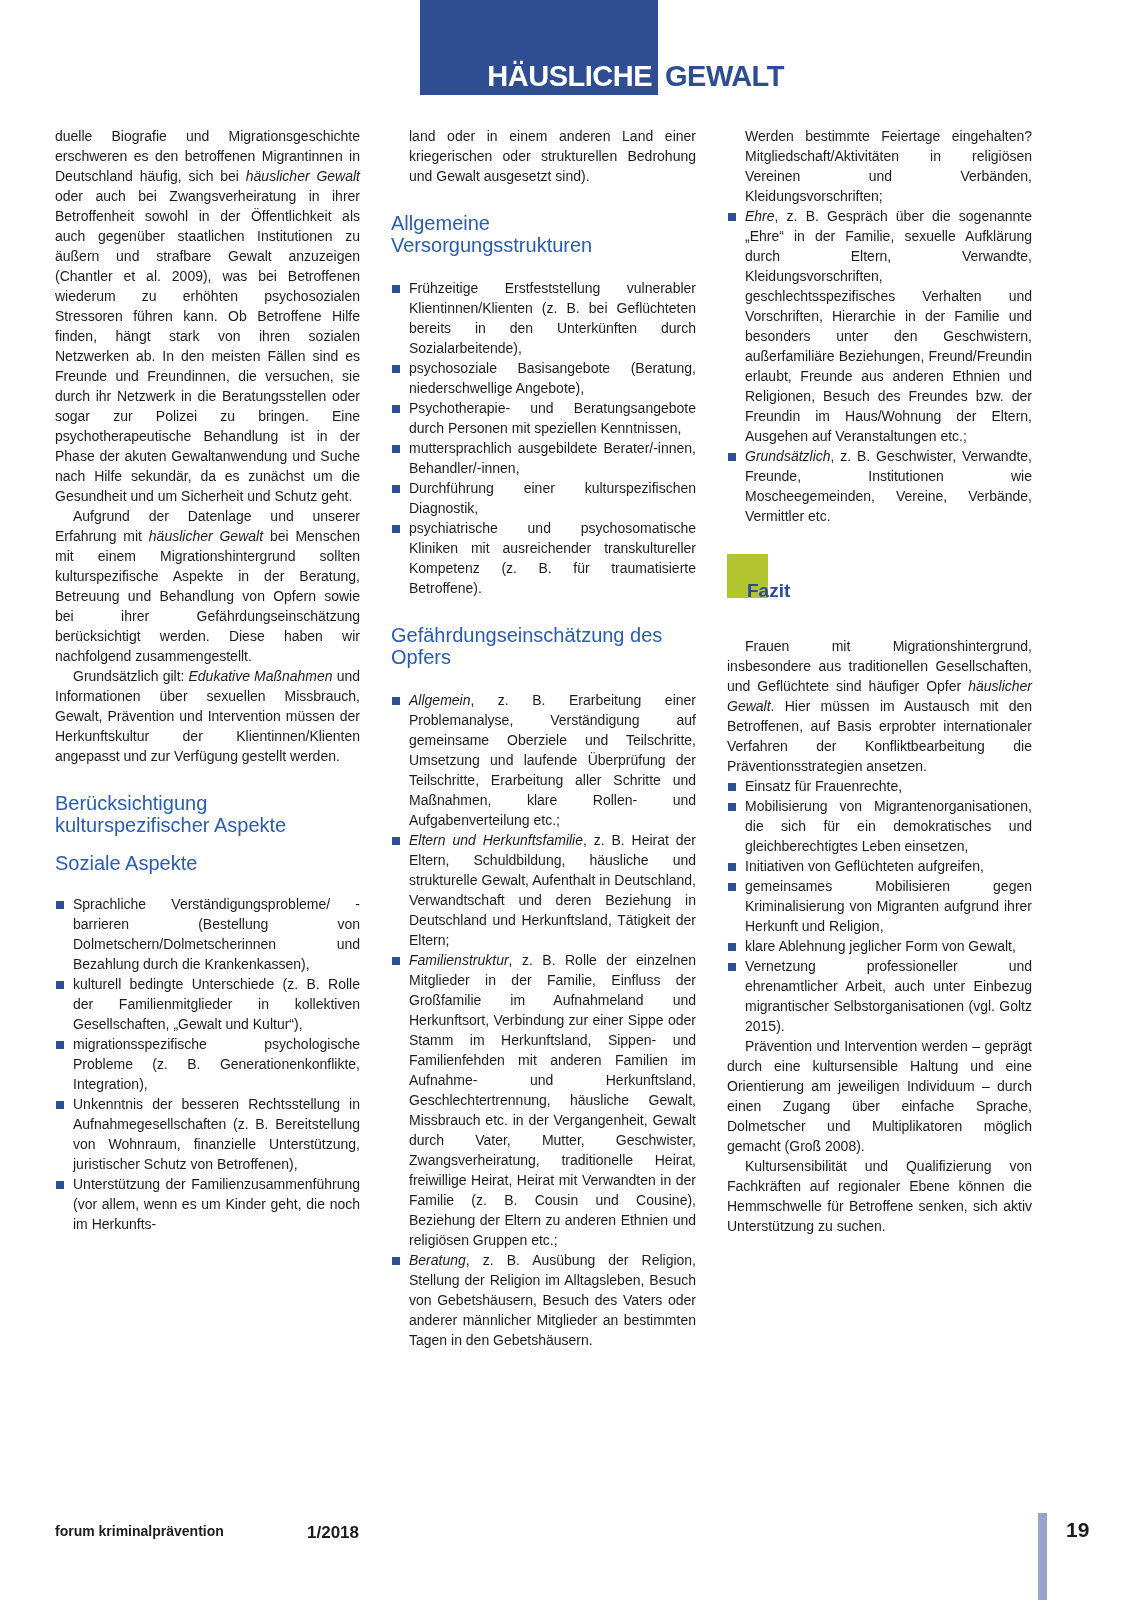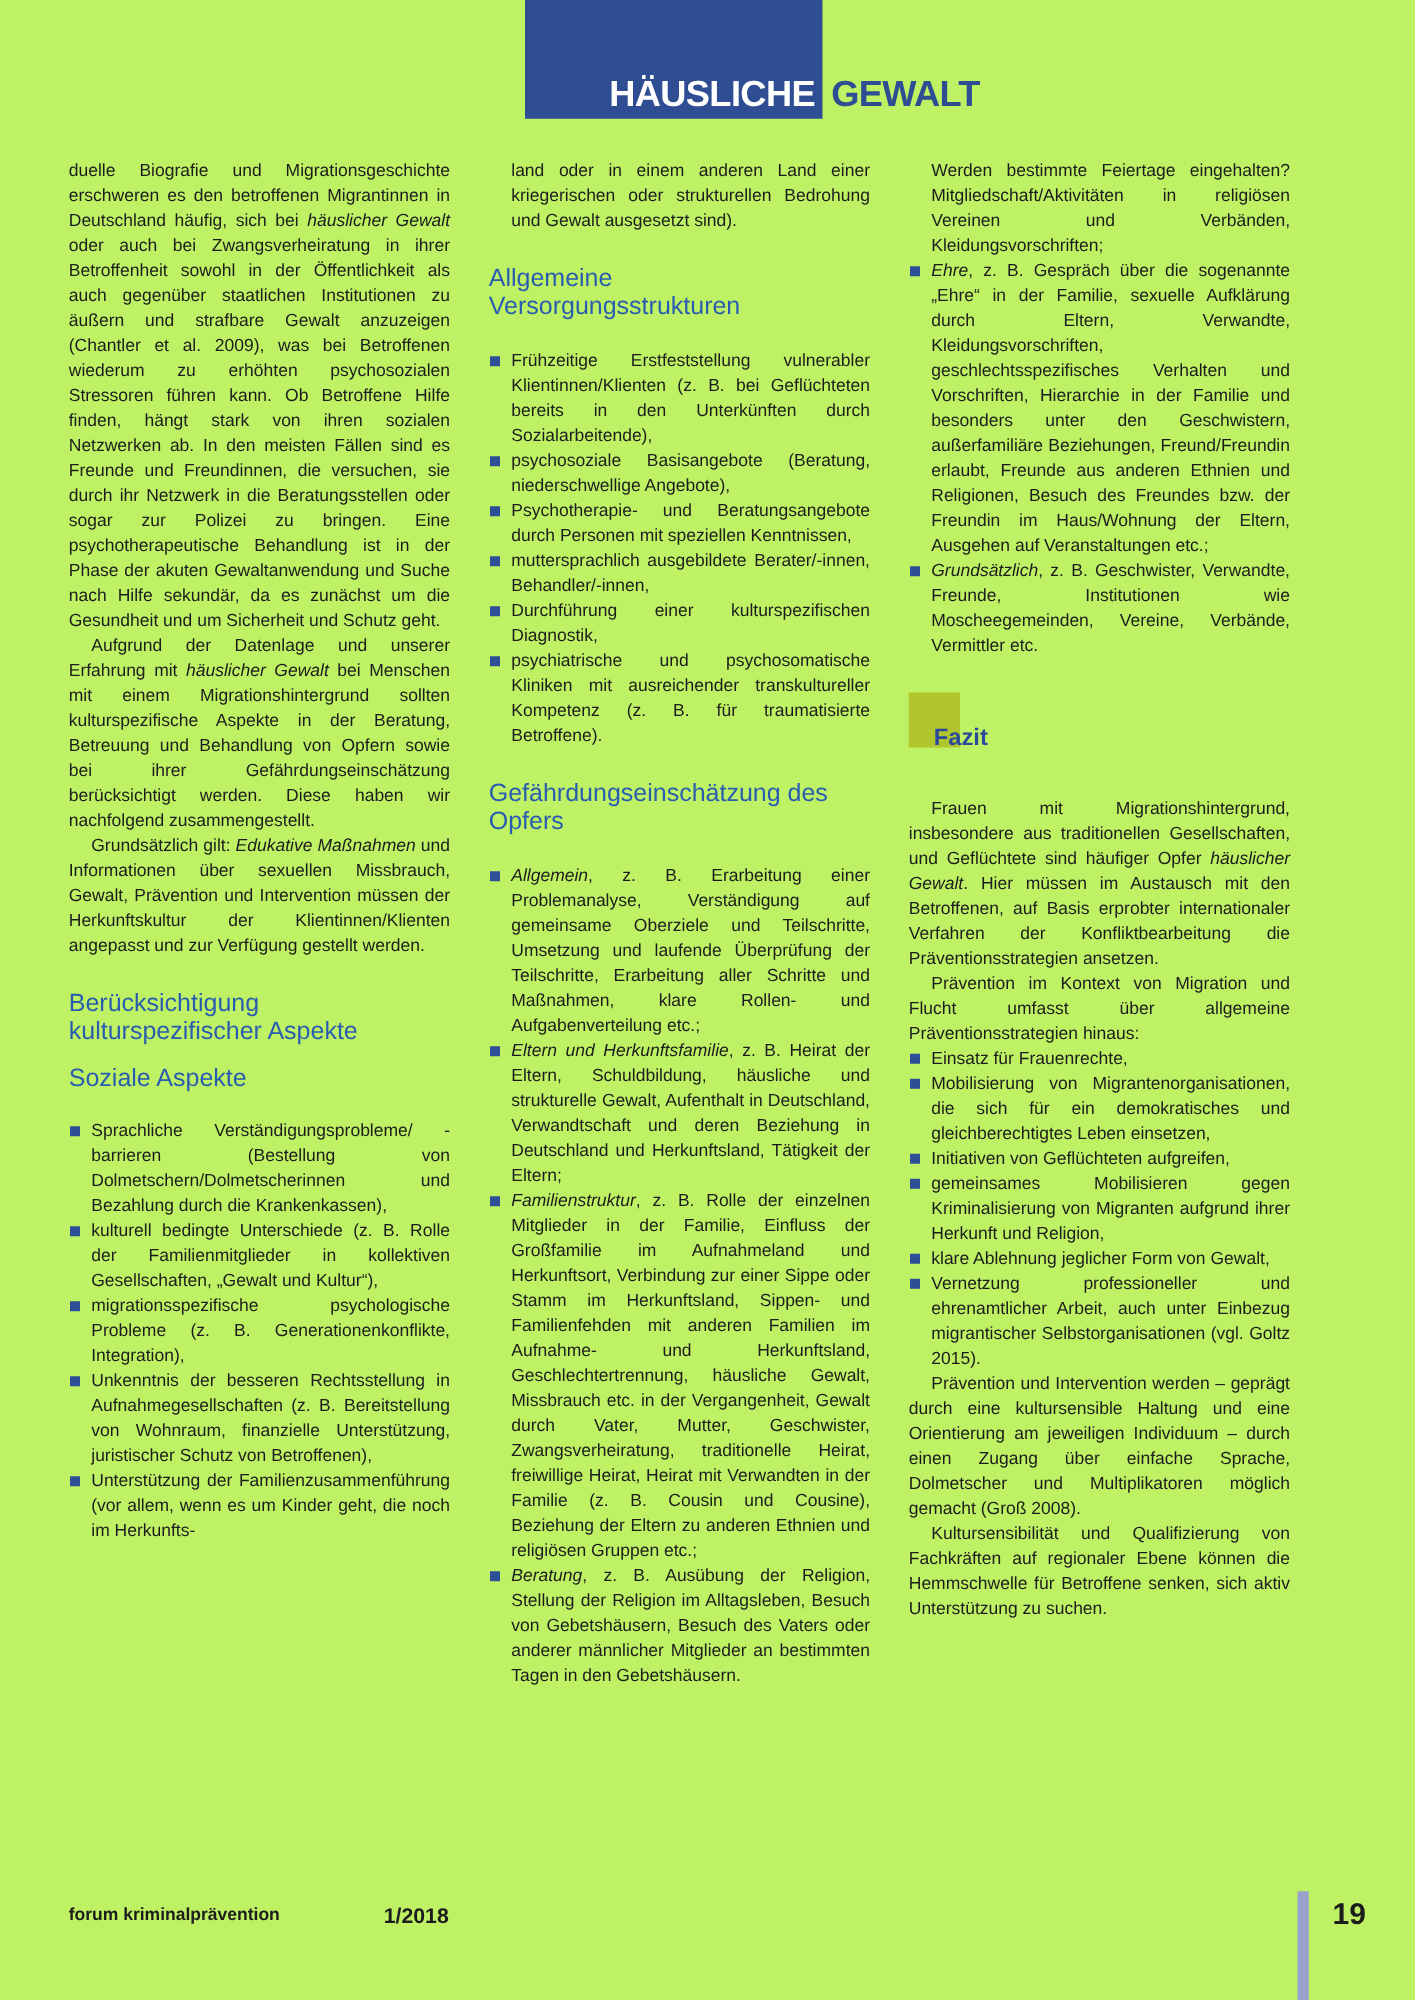--- a/index.html
+++ b/index.html
@@ -1,19 +1,19 @@
 <!DOCTYPE html>
 <html lang="de"><head>
 <meta charset="utf-8">
 <style>
   html,body{margin:0;padding:0;background:#e8e8e8;}
   .page{
     position:relative;
     width:1132px;height:1600px;
-    background:#bef264;
+    background:#ffffff;
     font-family:"Liberation Sans","DejaVu Sans",sans-serif;
     color:#1c1c1c;
     overflow:hidden;
     margin:0 auto;
   }
   
   .masthead{position:absolute;left:420px;top:0;display:flex;align-items:flex-end;}
   .mast-box{
     width:238px;height:95px;background:var(--header-blue,#2e4d92);
     display:flex;align-items:flex-end;justify-content:flex-end;
@@ -51,21 +51,21 @@
   .fazit-head{position:relative;height:44px;margin:28px 0 38px 0;}
   .fazit-square{position:absolute;left:0;top:0;width:41px;height:44px;background:var(--fazit-green,#b2c52e);}
   .fazit-label{
     position:absolute;left:20px;bottom:-4px;
     font-weight:bold;font-size:19px;color:var(--fazit-blue,#2b4a9b);
   }
   
   .footer-left{position:absolute;left:55px;top:1523px;font-size:14px;font-weight:bold;}
   .footer-issue{position:absolute;left:307px;top:1523px;font-size:17px;font-weight:bold;text-align:right;}
   .page-bar{position:absolute;left:1038px;top:1513px;width:9px;height:87px;background:var(--pagebar,#9aa3cb);}
-  .page-num{position:absolute;left:1066px;top:1518px;font-size:24px;font-weight:bold;}
+  .page-num{position:absolute;left:1066px;top:1518px;font-size:21px;font-weight:bold;}
   i{font-style:italic;}
 </style>
 </head>
 <body>
 
 <div class="page" lang="de" style="--header-blue: #2e4d92; --heading-blue: #2a5caf; --bullet-blue: #2d4f96; --fazit-green: #b2c52e; --fazit-blue: #2b4a9b; --pagebar: #9aa3cb;">
 
   <div class="masthead">
     <div class="mast-box">
       <span class="mast-t t1">HÄUSLICHE</span>
@@ -111,21 +111,20 @@
         <p class="cont"><span>Werden bestimmte Feiertage eingehalten? Mitgliedschaft/Aktivitäten in religiösen Vereinen und Verbänden, Kleidungsvorschriften;</span></p>
         <ul>
           <li><i>Ehre</i><span>, z. B. Gespräch über die sogenannte „Ehre“ in der Familie, sexuelle Aufklärung durch Eltern, Verwandte, Kleidungsvorschriften, geschlechtsspezifisches Verhalten und Vorschriften, Hierarchie in der Familie und besonders unter den Geschwistern, außerfamiliäre Beziehungen, Freund/Freundin erlaubt, Freunde aus anderen Ethnien und Religionen, Besuch des Freundes bzw. der Freundin im Haus/Wohnung der Eltern, Ausgehen auf Veranstaltungen etc.;</span></li>
           <li><i>Grundsätzlich</i><span>, z. B. Geschwister, Verwandte, Freunde, Institutionen wie Moscheegemeinden, Vereine, Verbände, Vermittler etc.</span></li>
         </ul>
         <div class="fazit-head">
           <div class="fazit-square"></div>
           <span class="fazit-label">Fazit</span>
         </div>
         <p class="indent"><span>Frauen mit Migrationshintergrund, insbesondere aus traditionellen Gesellschaften, und Geflüchtete sind häufiger Opfer </span><i>häuslicher Gewalt</i><span>. Hier müssen im Austausch mit den Betroffenen, auf Basis erprobter internationaler Verfahren der Konfliktbearbeitung die Präventionsstrategien ansetzen.</span></p>
-        <p class="indent"><span>Prävention im Kontext von Migration und Flucht umfasst über allgemeine Präventionsstrategien hinaus:</span></p>
         <ul>
           <li><span>Einsatz für Frauenrechte,</span></li>
           <li><span>Mobilisierung von Migrantenorganisationen, die sich für ein demokratisches und gleichberechtigtes Leben einsetzen,</span></li>
           <li><span>Initiativen von Geflüchteten aufgreifen,</span></li>
           <li><span>gemeinsames Mobilisieren gegen Kriminalisierung von Migranten aufgrund ihrer Herkunft und Religion,</span></li>
           <li><span>klare Ablehnung jeglicher Form von Gewalt,</span></li>
           <li><span>Vernetzung professioneller und ehrenamtlicher Arbeit, auch unter Einbezug migrantischer Selbstorganisationen (vgl. Goltz 2015).</span></li>
         </ul>
         <p class="indent"><span>Prävention und Intervention werden – geprägt durch eine kultursensible Haltung und eine Orientierung am jeweiligen Individuum – durch einen Zugang über einfache Sprache, Dolmetscher und Multiplikatoren möglich gemacht (Groß 2008).</span></p>
         <p class="indent"><span>Kultursensibilität und Qualifizierung von Fachkräften auf regionaler Ebene können die Hemmschwelle für Betroffene senken, sich aktiv Unterstützung zu suchen.</span></p>

